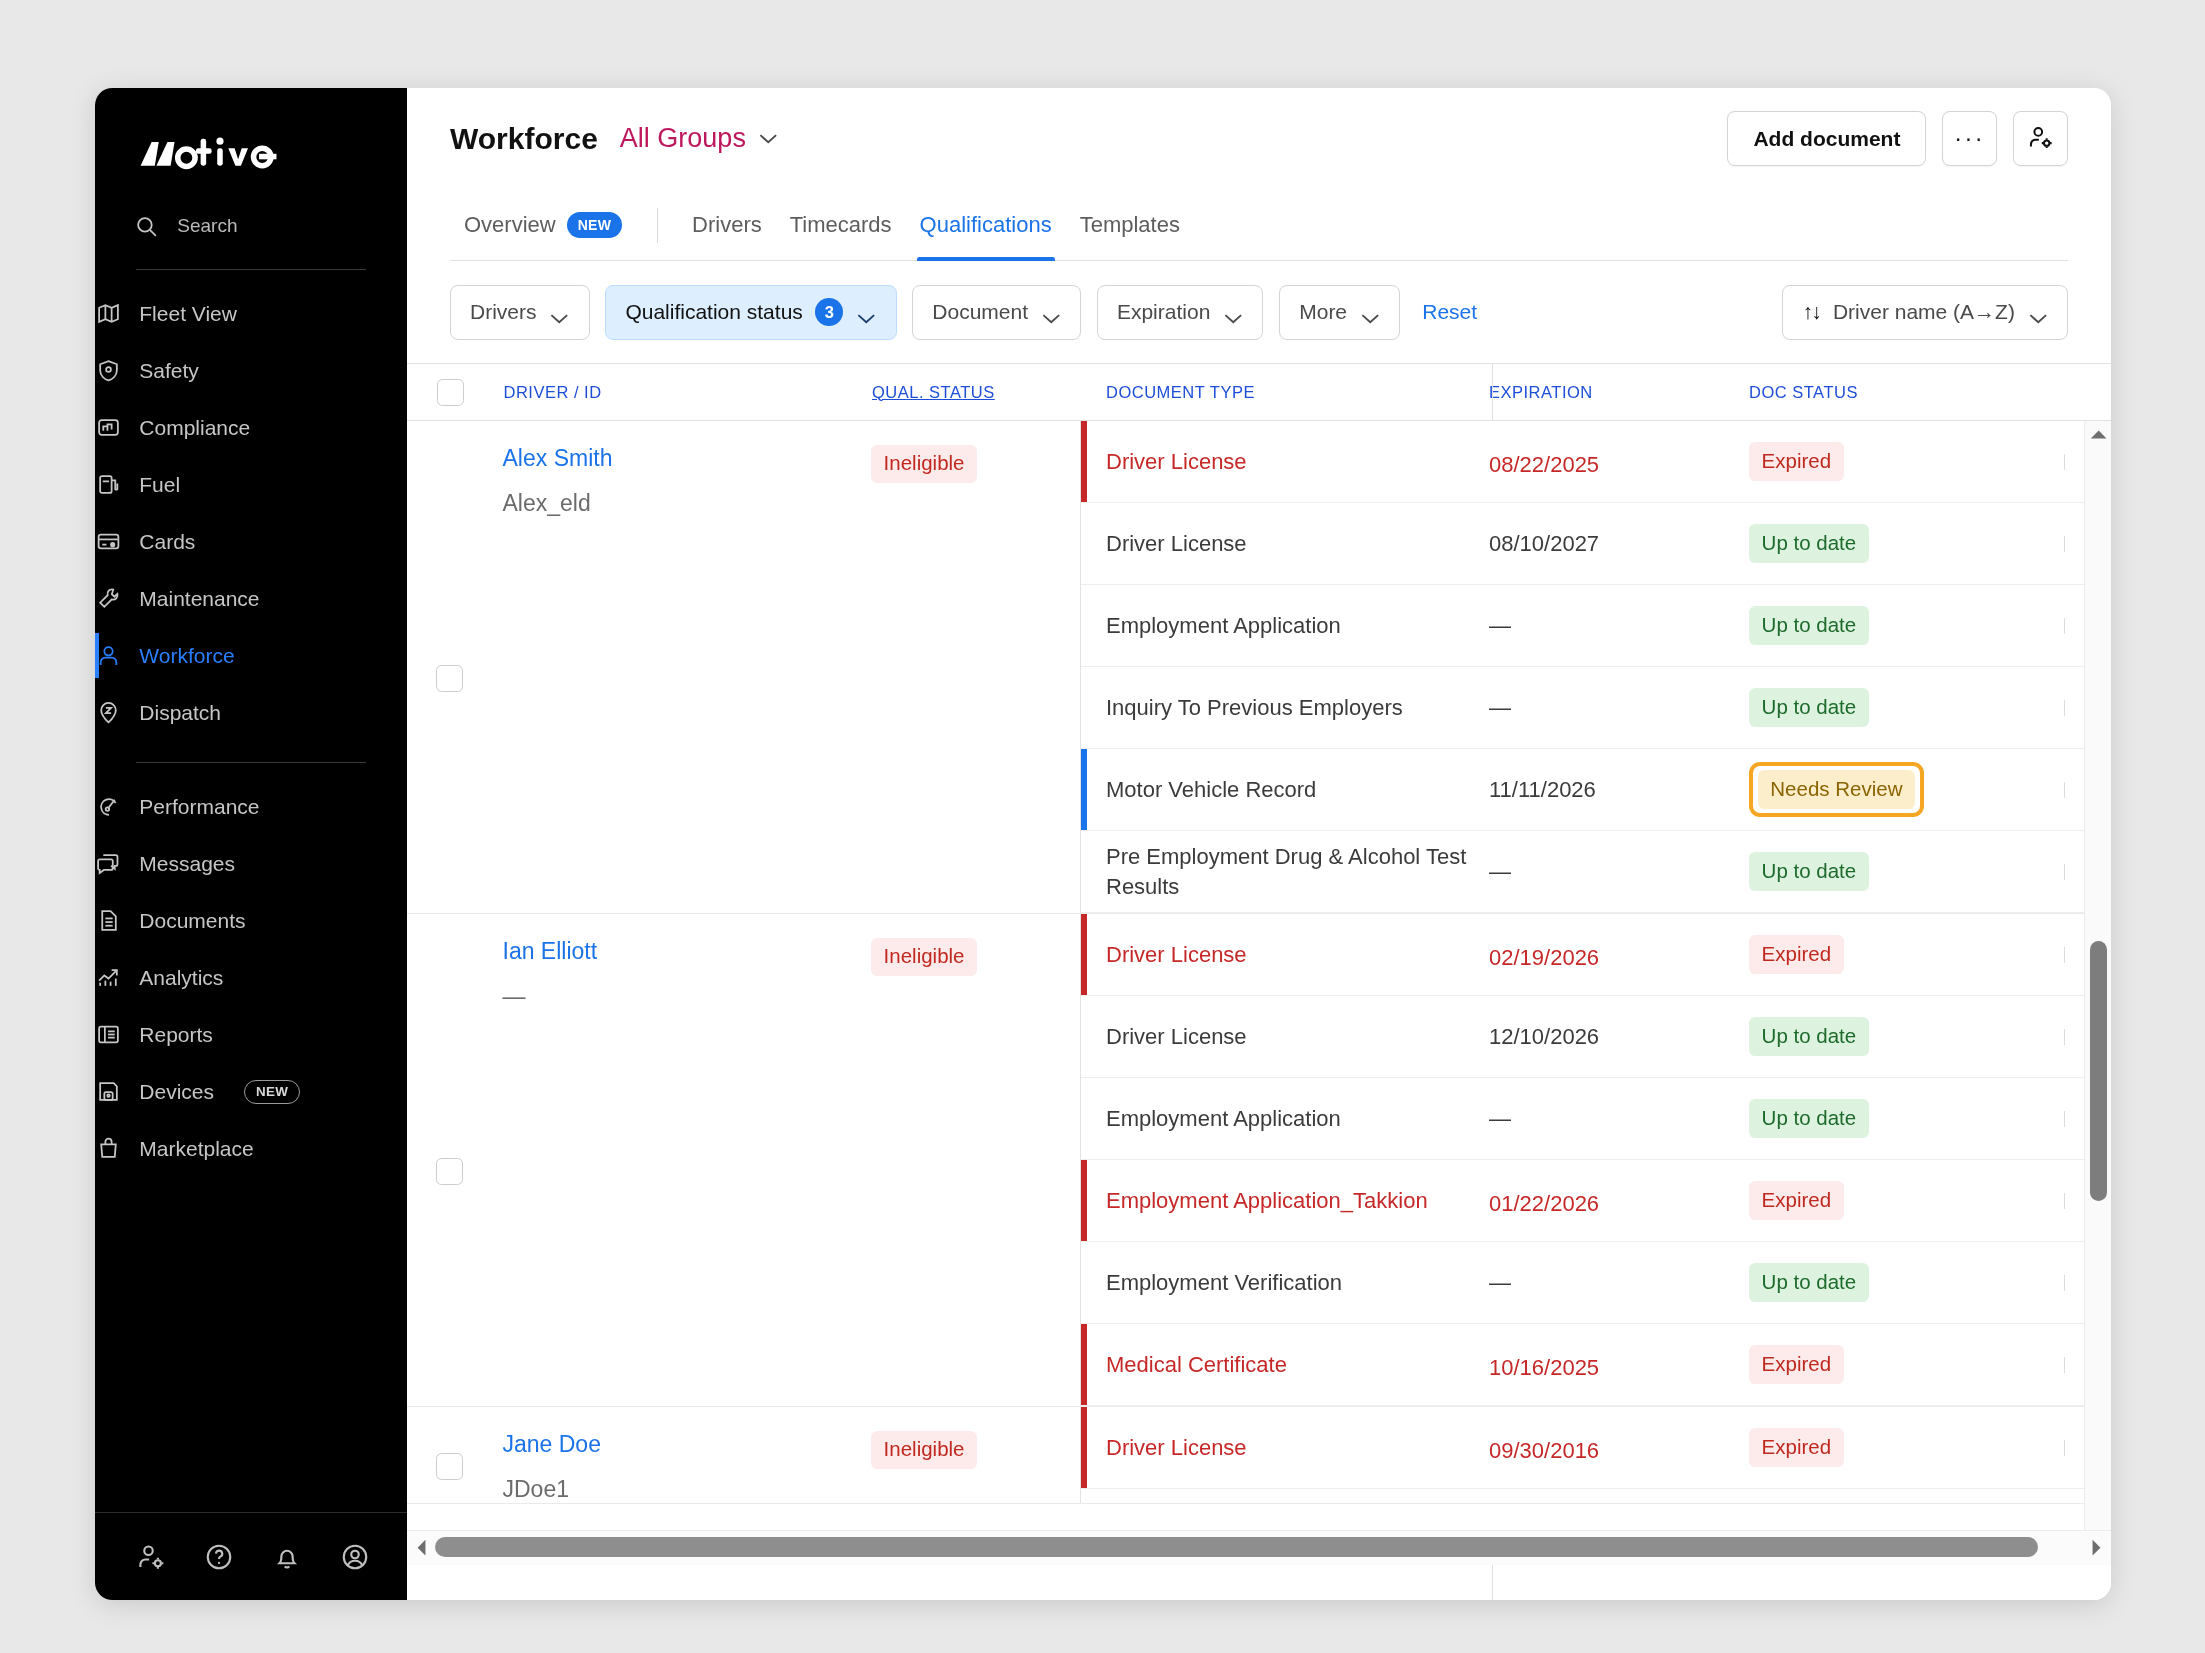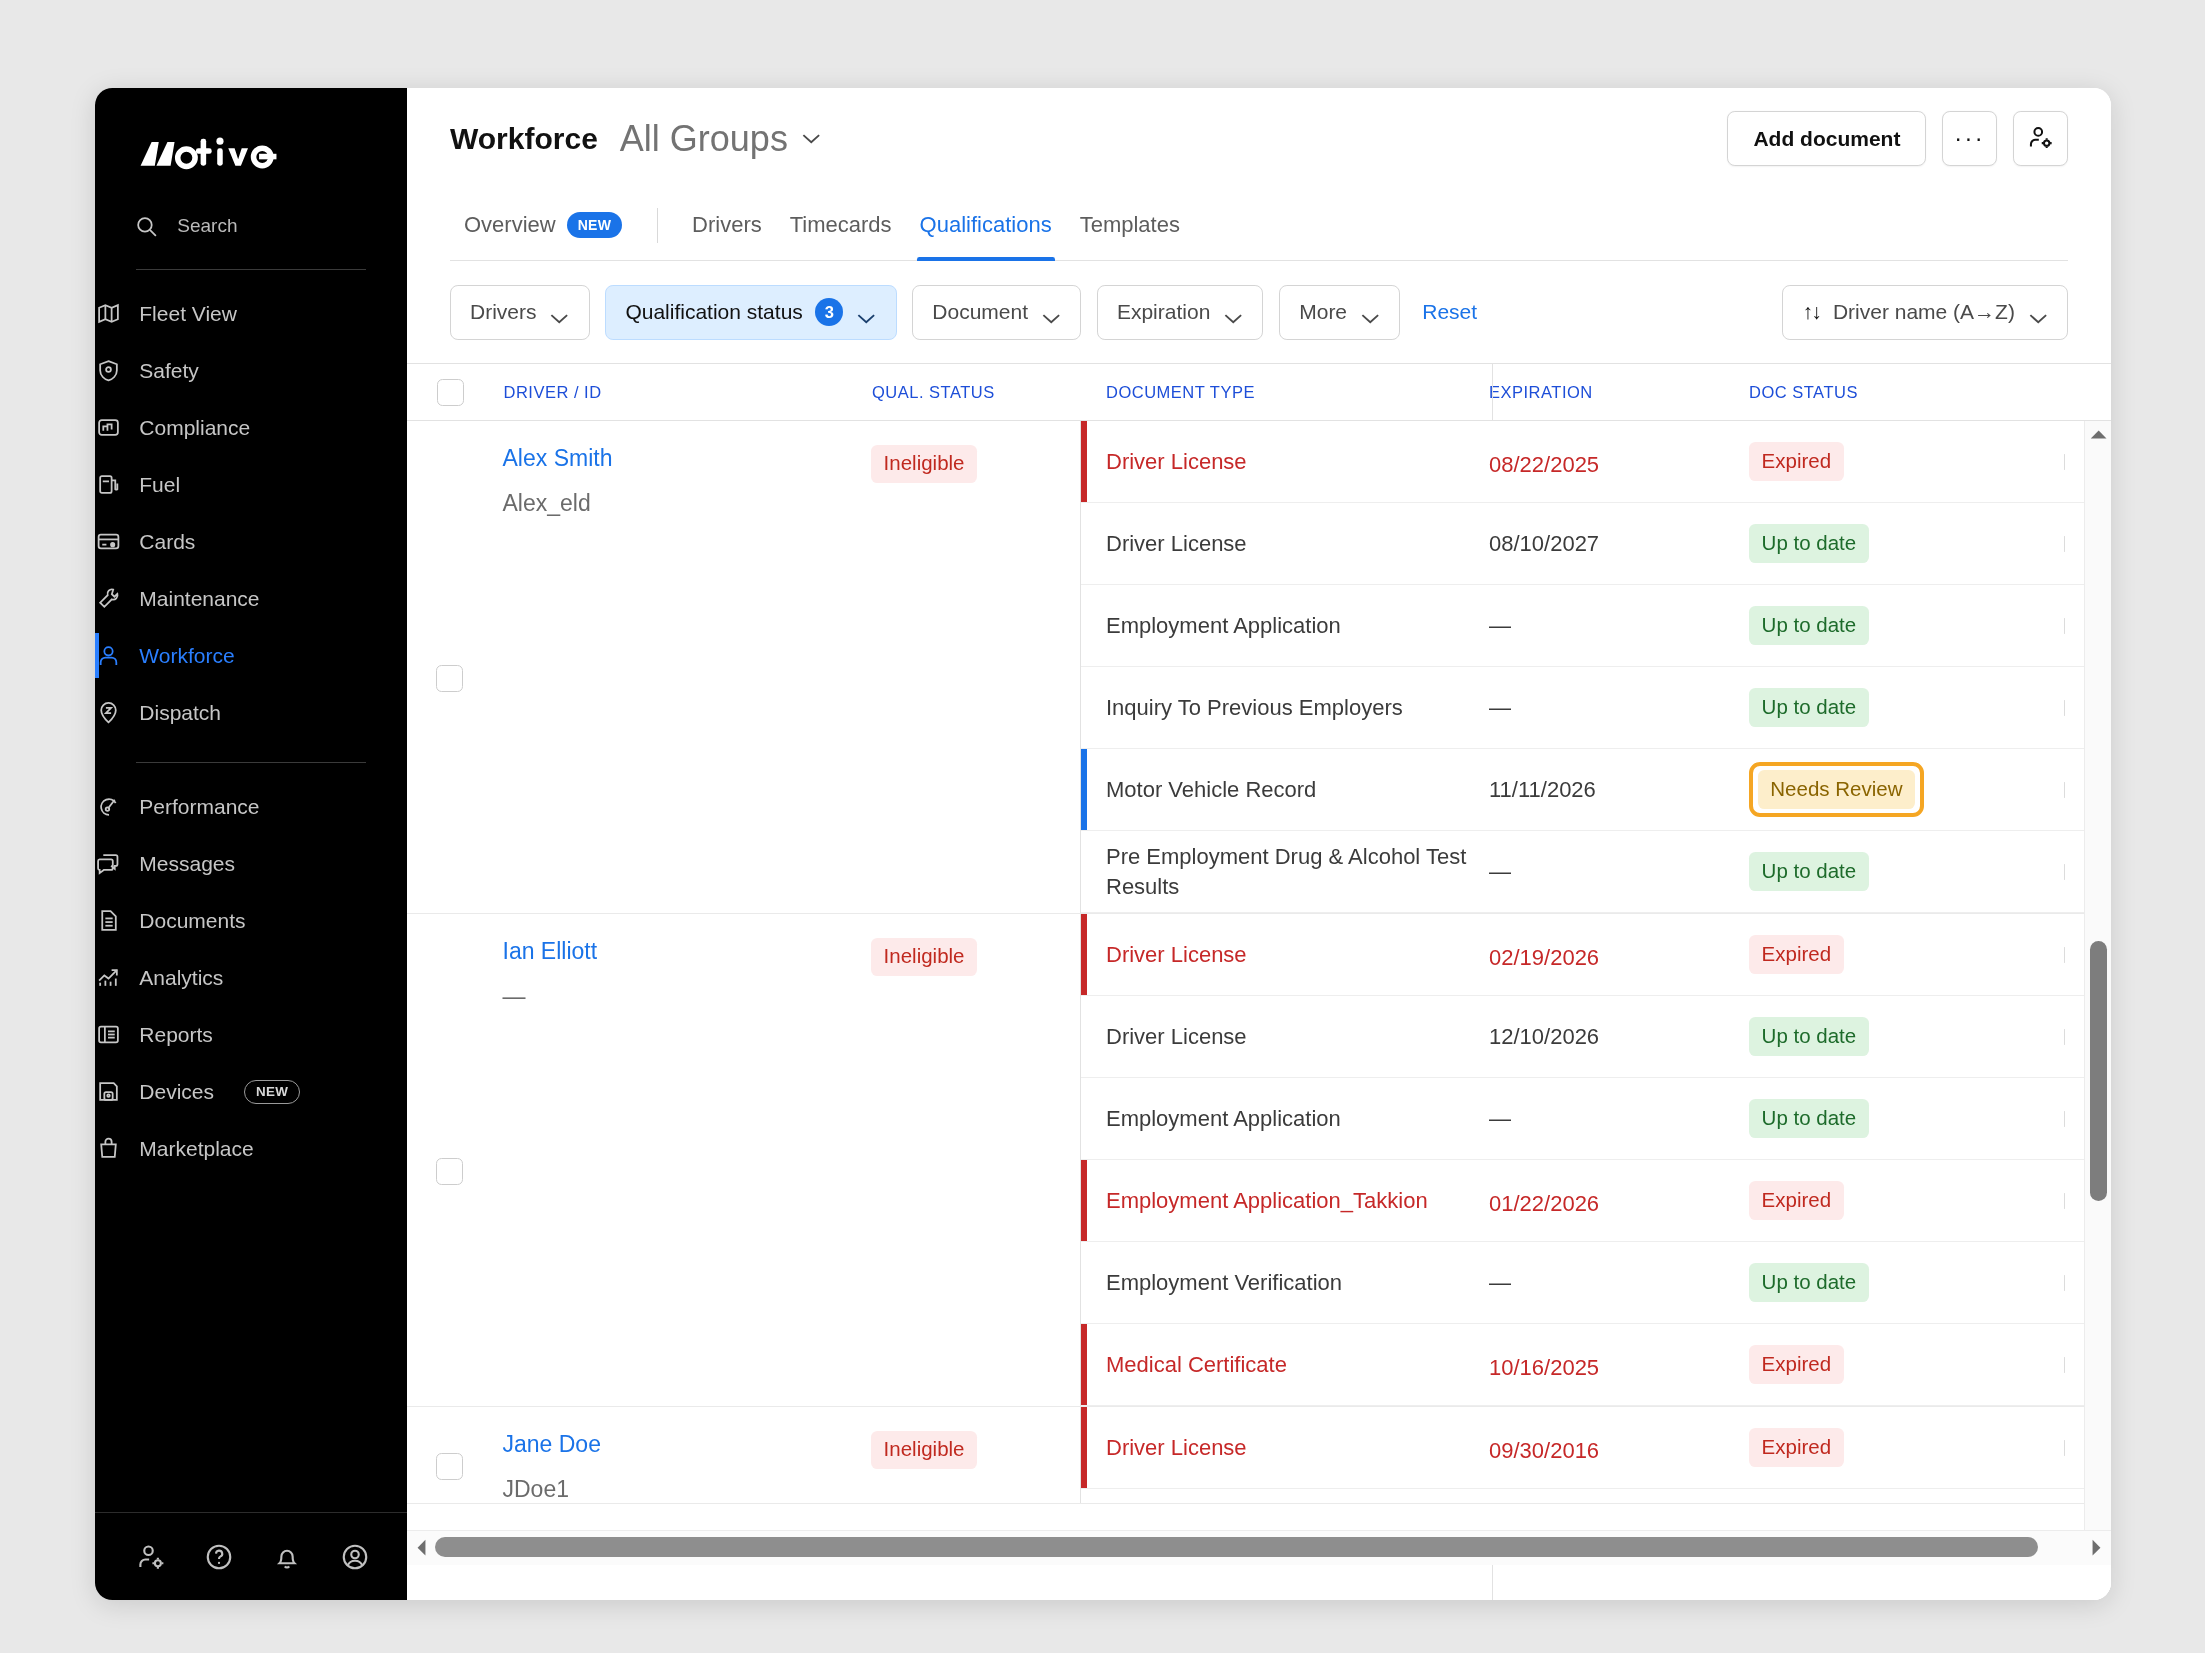--- a/index.html
+++ b/index.html
@@ -96,21 +96,21 @@
     height: 101px;
     display: flex; align-items: center;
     padding: 0 43px 0 43px;
     flex: 0 0 101px;
   }
   .title { font-size: 30px; font-weight: bold; color:#111; }
   .group-sel {
     display:flex; align-items:center; gap:12.6px;
     margin-left: 22px; cursor:pointer;
   }
-  .group-sel .gtxt { font-size: 36px; color:#737373; }
+  .group-sel .gtxt { font-size: 27px; color:#be185d; }
   .chev { width:20.5px; height:12.6px; }
   .chev svg { width:20.5px; height:12.6px; stroke:#4a4a4a; fill:none; stroke-width:2.4; }
   .topbar-right { margin-left:auto; display:flex; align-items:center; gap: 15.8px; }
   .btn-outline {
     border:0.8px solid #d4d4d4; border-radius: 7.9px;
     background:#fff; height:55px;
     padding: 0 25px;
     font-size: 21px; font-weight: bold; color:#111;
     display:flex; align-items:center; cursor:pointer;
     box-shadow: 0 0.8px 1.6px rgba(0,0,0,0.05);
@@ -191,21 +191,21 @@
     display:flex; align-items:center;
     border-bottom: 0.8px solid #e2e2e2;
     background:#fff;
   }
   .th {
     font-size: 16.5px; color:#1d4ed8; letter-spacing: 0.5px;
     font-weight: normal;
   }
   .col-check { width: 87px; flex:0 0 87px; display:flex; align-items:center; justify-content:center; }
   .col-driver { width: 378px; flex:0 0 378px; padding-left: 9.5px; }
-  .col-qual   { width: 209px; flex:0 0 209px; }
+  .col-qual   { width: 209px; flex:0 0 209px;text-decoration:underline; }
   .col-doc    { flex: 1 1 auto; min-width: 0; padding-left: 25px; }
   .col-exp    { width: 260px; flex:0 0 260px; }
   .col-status { width: 315px; flex:0 0 315px; }
   .col-act    { width: 47px;  flex:0 0 47px; }
 
   .vdiv {
     position:absolute; top:0; bottom:0;
     width:0.8px; background:#e2e2e2;
   }
   .vdiv-1 { left: 1085px; }

